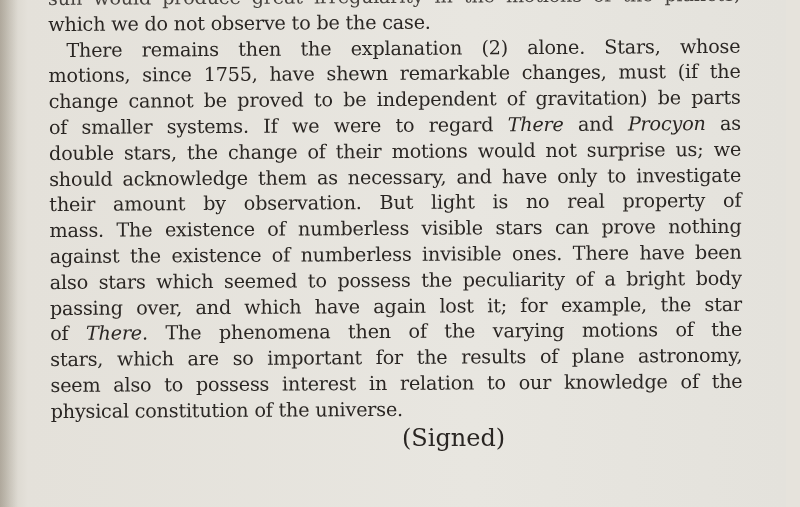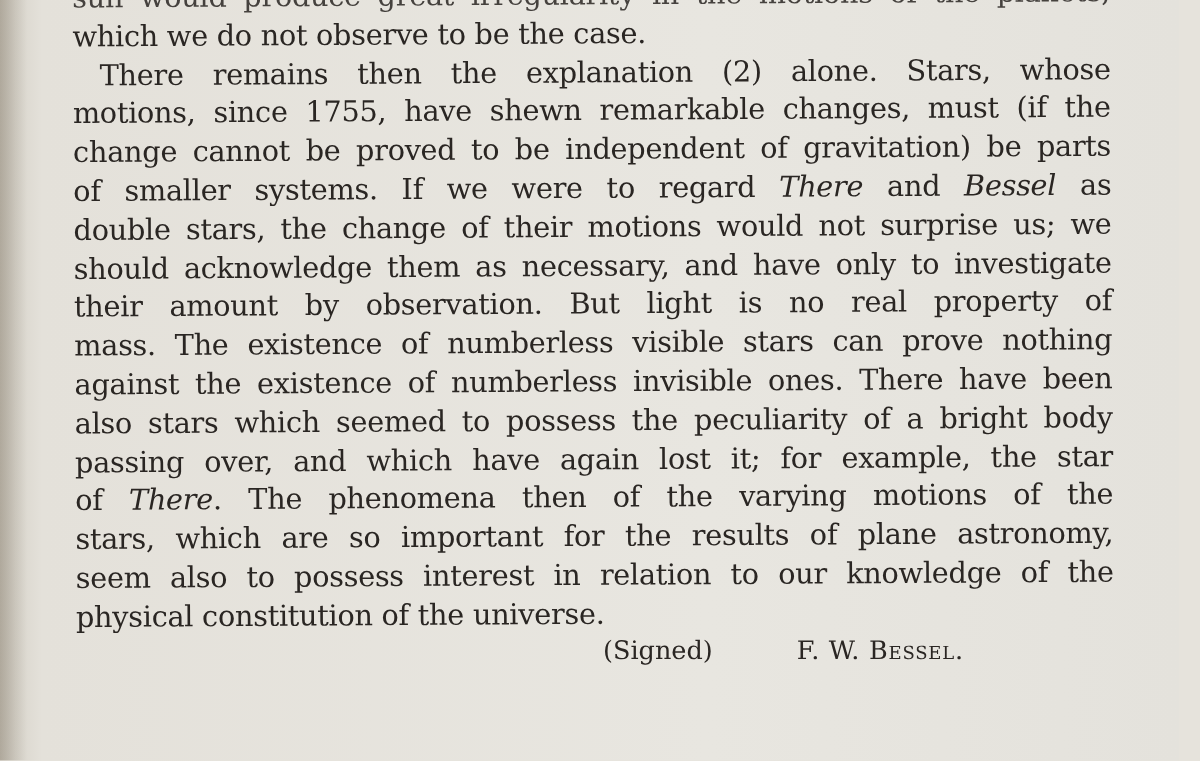--- a/index.html
+++ b/index.html
@@ -55,21 +55,21 @@
     .cutoff {
       opacity: 0.85;
     }
     em {
       font-style: italic;
     }
     .signature {
       position: absolute;
       top: 424px;
       left: 402px;
-      font-size: 17px;
+      font-size: 24px;
       display: flex;
       gap: 56px;
     }
     .smallcaps {
       font-variant: small-caps;
       letter-spacing: 0.5px;
     }
   </style>
 </head>
 <body>
@@ -77,31 +77,30 @@
 <div class="page">
   <div class="gutter-shadow"></div>
 
   <div class="text-block">
     <span class="line cutoff">sun would produce great irregularity in the motions of the planets,</span>
     <span class="line last">which we do not observe to be the case.</span>
 
     <span class="line indent">There remains then the explanation (2) alone.  Stars, whose</span>
     <span class="line">motions, since 1755, have shewn remarkable changes, must (if the</span>
     <span class="line">change cannot be proved to be independent of gravitation) be parts</span>
-    <span class="line"><span>of smaller systems.  If we were to regard </span><em>There</em><span> and </span><em>Bessel</em><span> as</span></span>
+    <span class="line"><span>of smaller systems.  If we were to regard </span><em>There</em><span> and </span><em>Procyon</em><span> as</span></span>
     <span class="line">double stars, the change of their motions would not surprise us; we</span>
     <span class="line">should acknowledge them as necessary, and have only to investigate</span>
     <span class="line">their amount by observation.   But light is no real property of</span>
     <span class="line">mass.  The existence of numberless visible stars can prove nothing</span>
     <span class="line">against the existence of numberless invisible ones.  There have been</span>
     <span class="line">also stars which seemed to possess the peculiarity of a bright body</span>
     <span class="line">passing over, and which have again lost it; for example, the star</span>
     <span class="line"><span>of </span><em>There</em><span>.  The phenomena then of the varying motions of the</span></span>
     <span class="line">stars, which are so important for the results of plane astronomy,</span>
     <span class="line">seem also to possess interest in relation to our knowledge of the</span>
     <span class="line last">physical constitution of the universe.</span>
   </div>
 
   <div class="signature">
     <span>(Signed)</span>
-    <span class="smallcaps">F. W. Bessel.</span>
   </div>
 </div>
 
 </body></html>

